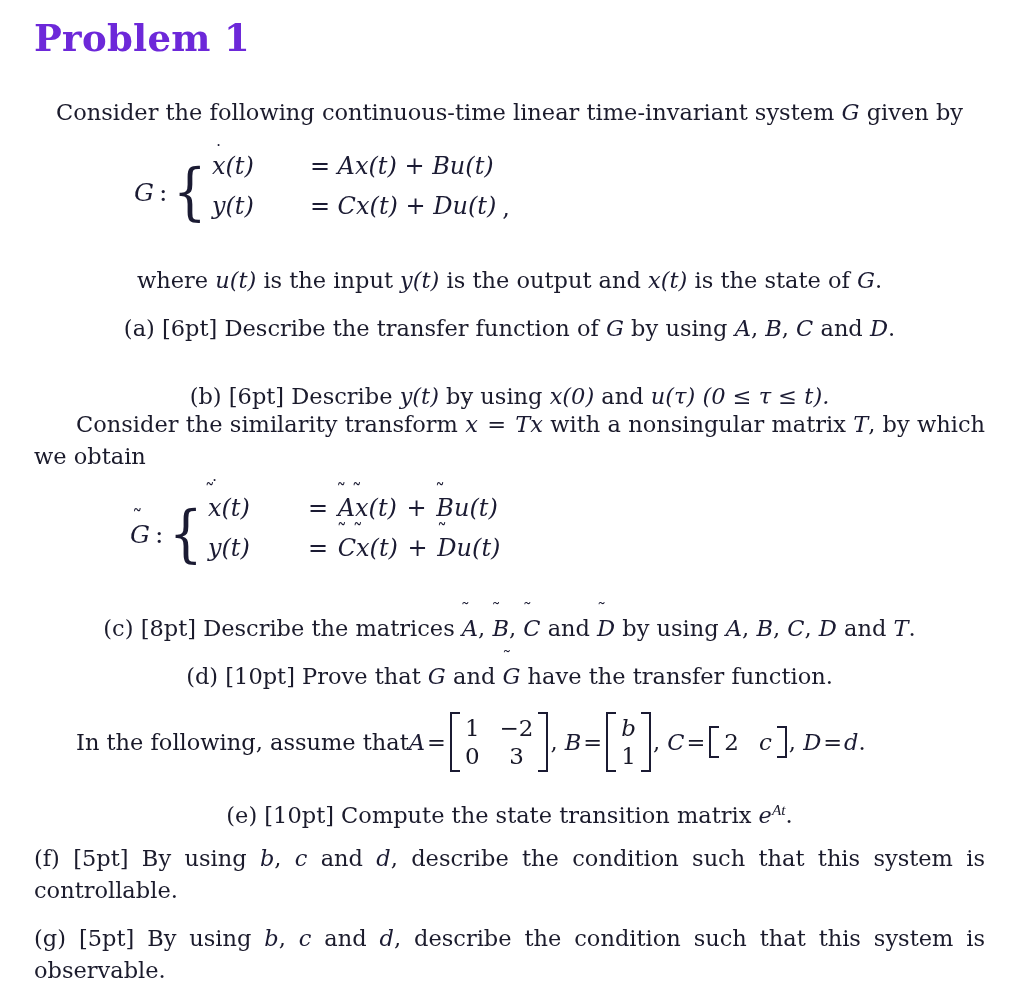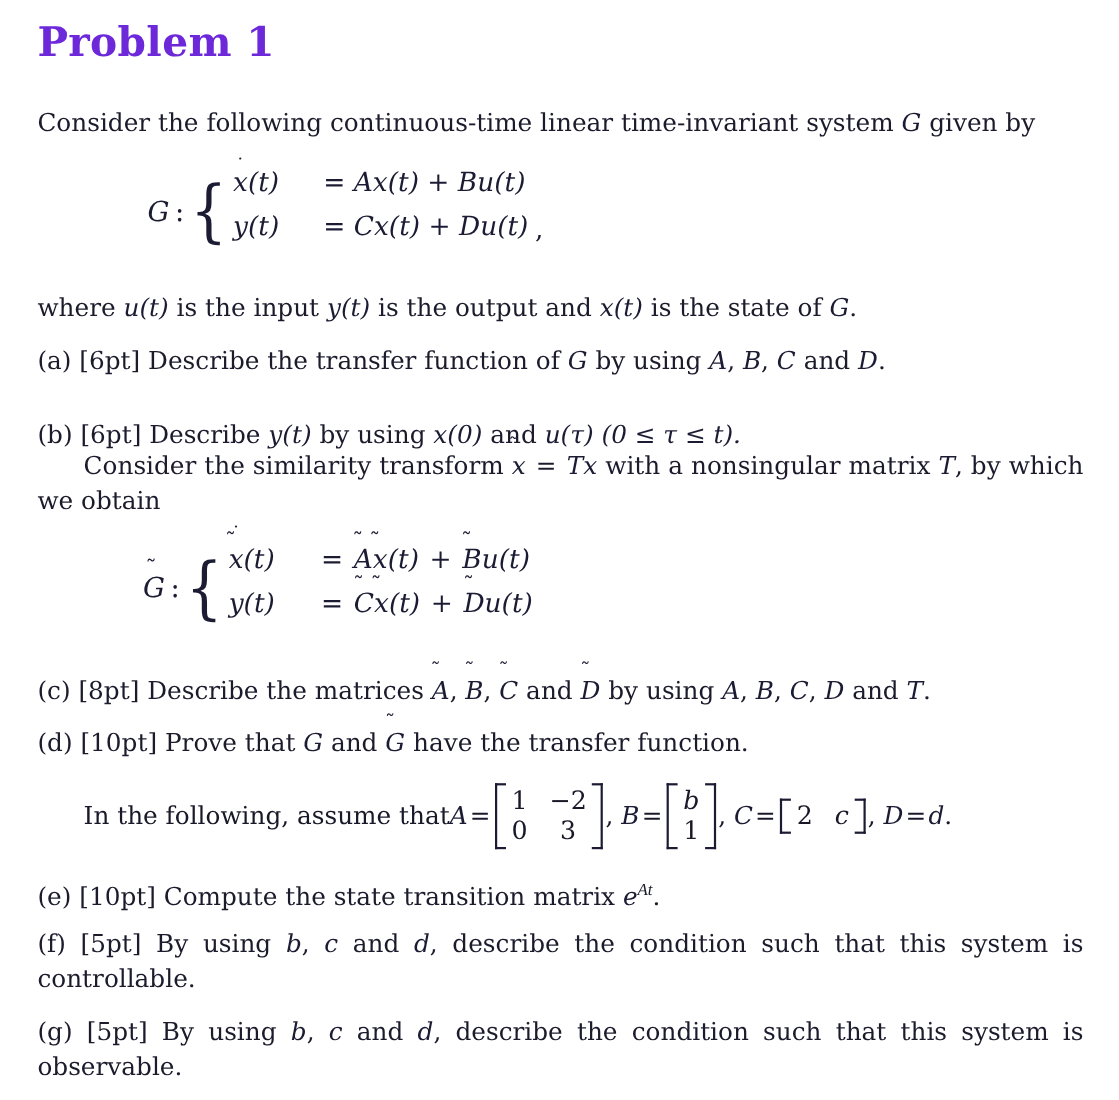--- a/index.html
+++ b/index.html
@@ -38,21 +38,21 @@
   }
 
   
   .para {
     font-size: 22.5px;
     line-height: 32px;
     color: #1b1b2c;
     text-align: justify;
     margin: 0;
   }
-  .para.nojust { text-align: left; }
+  .para.nojust { text-align: center; }
 
   .p-intro  { position: absolute; left: 0;  top: 96px;  width: 951px; }
   .p-where  { position: absolute; left: 0;  top: 264px; width: 951px; }
   .p-a      { position: absolute; left: 0;  top: 312px; width: 951px; }
   .p-b      { position: absolute; left: 0;  top: 380px; width: 951px; }
   .p-sim    { position: absolute; left: 0;  top: 408px; width: 951px; }
   .p-c      { position: absolute; left: 0;  top: 612px; width: 951px; }
   .p-d      { position: absolute; left: 0;  top: 660px; width: 951px; }
   .p-e      { position: absolute; left: 0;  top: 794px; width: 951px; }
   .p-f      { position: absolute; left: 0;  top: 842px; width: 951px; }
@@ -137,21 +137,21 @@
     display: flex;
     align-items: baseline;
     height: 40px;
     font-size: 24px;
   }
   .eq-col-l {
     width: 82px;
     flex: 0 0 82px;
     font-style: italic;
   }
-  .eq-col-r { font-style: italic; white-space: nowrap; }
+  .eq-col-r { font-style: italic; white-space: nowrap; margin-left: 16px; }
 
   .trail-comma {
     font-style: normal;
     font-size: 24px;
     align-self: flex-end;
     padding-left: 6px;
     padding-bottom: 10px;
   }
 
   

